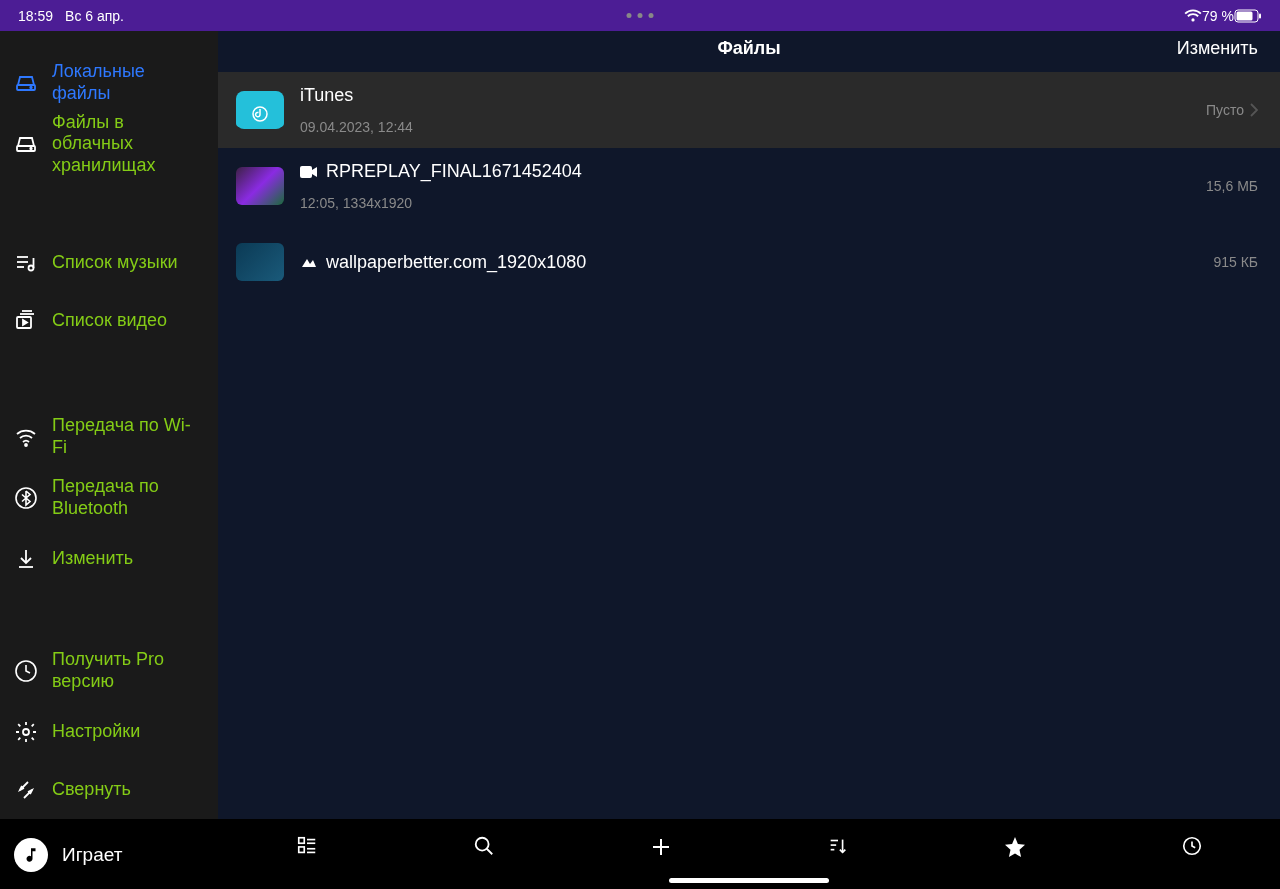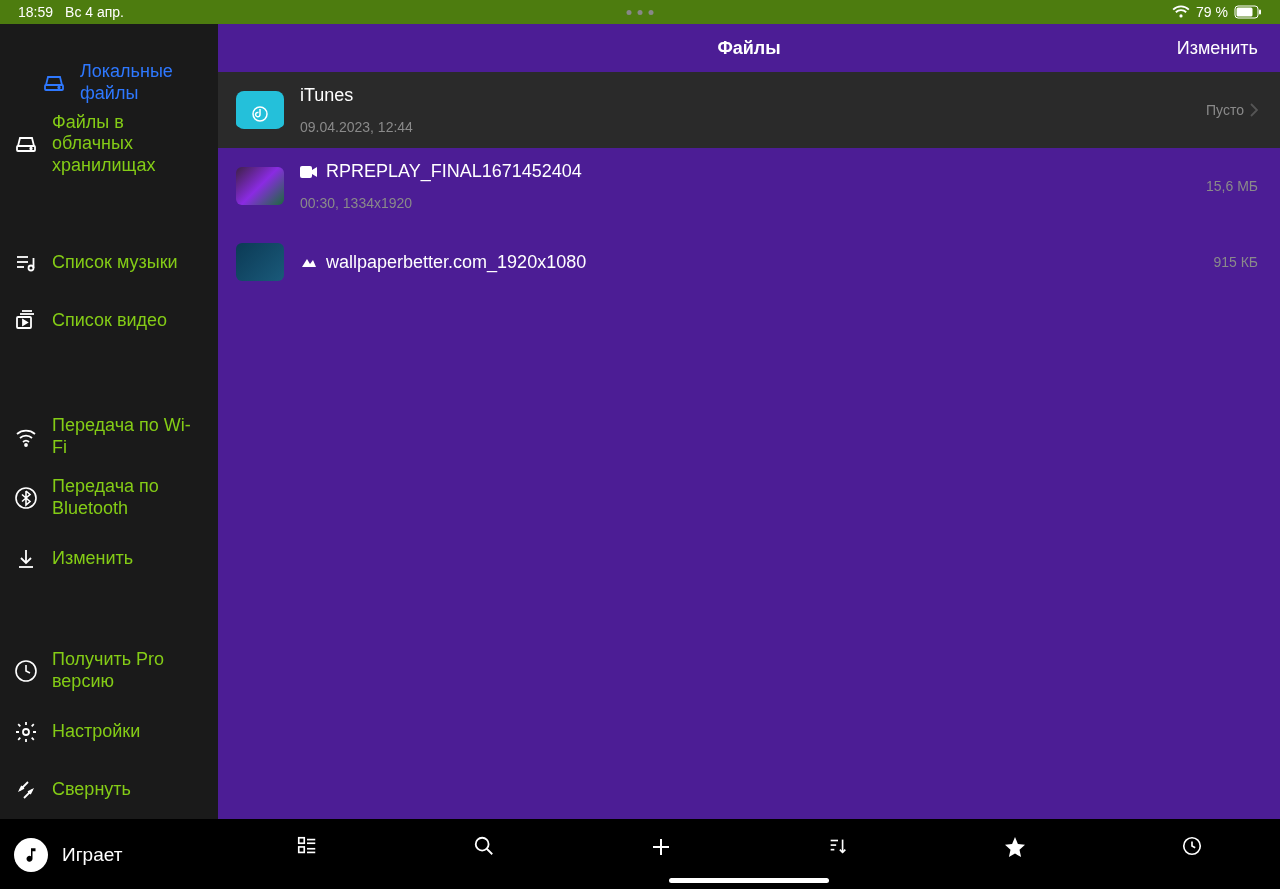--- a/index.html
+++ b/index.html
@@ -1,30 +1,30 @@
 <!DOCTYPE html>
 <html><head>
 <meta charset="utf-8">
 <style>
   * { box-sizing: border-box; margin: 0; padding: 0; font-family: -apple-system, "SF Pro Text", "Helvetica Neue", Arial, sans-serif; }
   body { background: #000; color: #fff; width: 1280px; height: 889px; overflow: hidden; position: relative; }
 
   
-  .status-bar { position: absolute; top: 0; left: 0; right: 0; height: 24px; display: flex; align-items: center; font-size: 14px; padding: 0 18px; background: #4d7c0f; z-index: 10; }
+  .status-bar { position: absolute; top: 0; left: 0; right: 0; height: 31px; display: flex; align-items: center; font-size: 14px; padding: 0 18px; background: #4c1d95; z-index: 10; }
   .status-left { display: flex; align-items: center; gap: 12px; font-weight: 500; }
   .status-center { position: absolute; left: 50%; transform: translateX(-50%); display: flex; gap: 6px; }
   .status-center .dot { width: 5px; height: 5px; border-radius: 50%; background: #888; }
-  .status-right { margin-left: auto; display: flex; align-items: center; gap: 6px; font-weight: 500; }
+  .status-right { margin-left: auto; display: flex; align-items: center; font-weight: 500; }
 
   
   .app { position: absolute; top: 24px; left: 0; right: 0; bottom: 0; display: flex; }
   .sidebar { width: 218px; background: #1a1a1a; display: flex; flex-direction: column; color: #fff; }
-  .main { flex: 1; background: #4c1d95; display: flex; flex-direction: column; position: relative; }
+  .main { flex: 1; background: #0f172a; display: flex; flex-direction: column; position: relative; }
   .side-item { display: flex; align-items: center; gap: 14px; padding: 0 14px; height: 58px; font-size: 18px; color: #84cc16; cursor: pointer; }
-  .side-item.active { color: #2e78ff; margin-left: 28px; }
+  .side-item.active { color: #2e78ff; }
   .side-item .side-icon { width: 24px; height: 24px; display: flex; align-items: center; justify-content: center; flex-shrink: 0; }
   .side-item .side-label { line-height: 1.2; }
   .side-item.twoline { height: 64px; }
   .side-spacer-sm { height: 30px; }
   .side-spacer-md { height: 58px; }
   .side-spacer-lg { height: 58px; }
   .side-flex { flex: 1; }
   .now-playing { background: #000; height: 70px; display: flex; align-items: center; gap: 14px; padding: 0 14px; font-size: 19px; border-top: 1px solid #000; }
   .np-icon { width: 34px; height: 34px; border-radius: 50%; background: #fff; display: flex; align-items: center; justify-content: center; }
 
@@ -59,21 +59,21 @@
   
   svg { display: block; }
   .wifi-icon, .battery-icon { display: inline-flex; align-items: center; }
 </style>
 </head>
 <body>
 
 <div class="status-bar">
   <div class="status-left">
     <span>18:59</span>
-    <span>Вс 4 апр.</span>
+    <span>Вс 6 апр.</span>
   </div>
   <div class="status-center">
     <span class="dot"></span>
       <span class="dot"></span>
       <span class="dot"></span>
   </div>
   <div class="status-right">
     <span class="wifi-icon">
       <svg width="18" height="14" viewBox="0 0 18 14">
           <path fill="#fff" d="M9 12.5a1.6 1.6 0 100-3.2 1.6 1.6 0 000 3.2zM4.5 7.9a6.4 6.4 0 019 0l1.3-1.3a8.2 8.2 0 00-11.6 0L4.5 7.9zM1.8 5.2a10.2 10.2 0 0114.4 0L17.5 4a12 12 0 00-17 0l1.3 1.2z"></path>
@@ -259,21 +259,21 @@
         <div class="file-info">
           <div class="file-title-row">
             <span class="type-icon">
               <svg width="18" height="14" viewBox="0 0 18 14">
                   <rect x="0" y="1" width="12" height="12" rx="2" fill="#fff"></rect>
                   <path d="M12 5l5-3v10l-5-3z" fill="#fff"></path>
                 </svg>
             </span>
             <span class="file-name">RPREPLAY_FINAL1671452404</span>
           </div>
-          <div class="file-meta">00:30, 1334x1920</div>
+          <div class="file-meta">12:05, 1334x1920</div>
         </div>
         <div class="file-right">
           <span>15,6 МБ</span>
         </div>
       </div>
 
       <div class="file-item">
         <div class="thumb image-thumb"></div>
         <div class="file-info">
           <div class="file-title-row">

